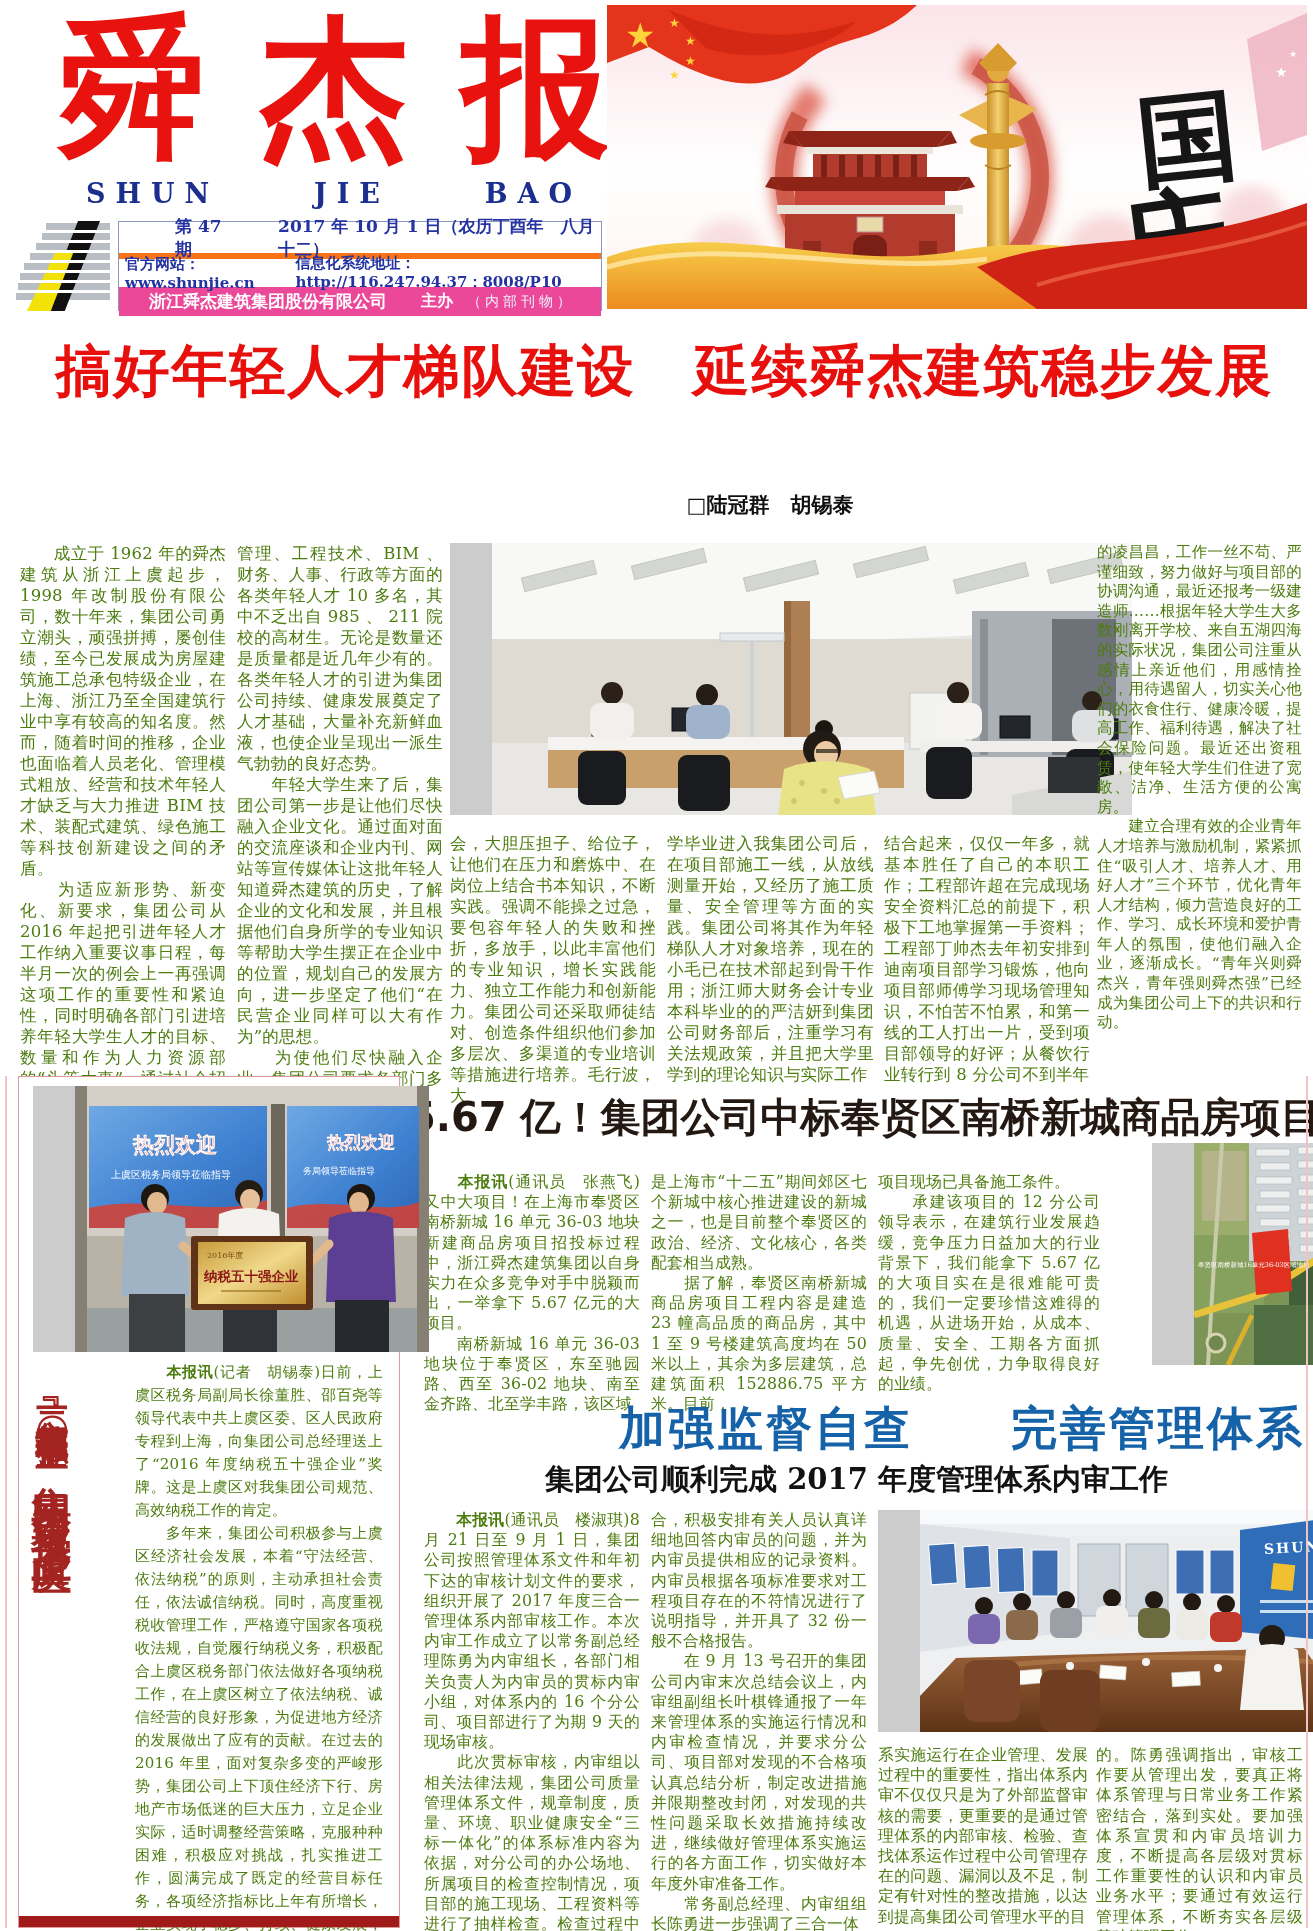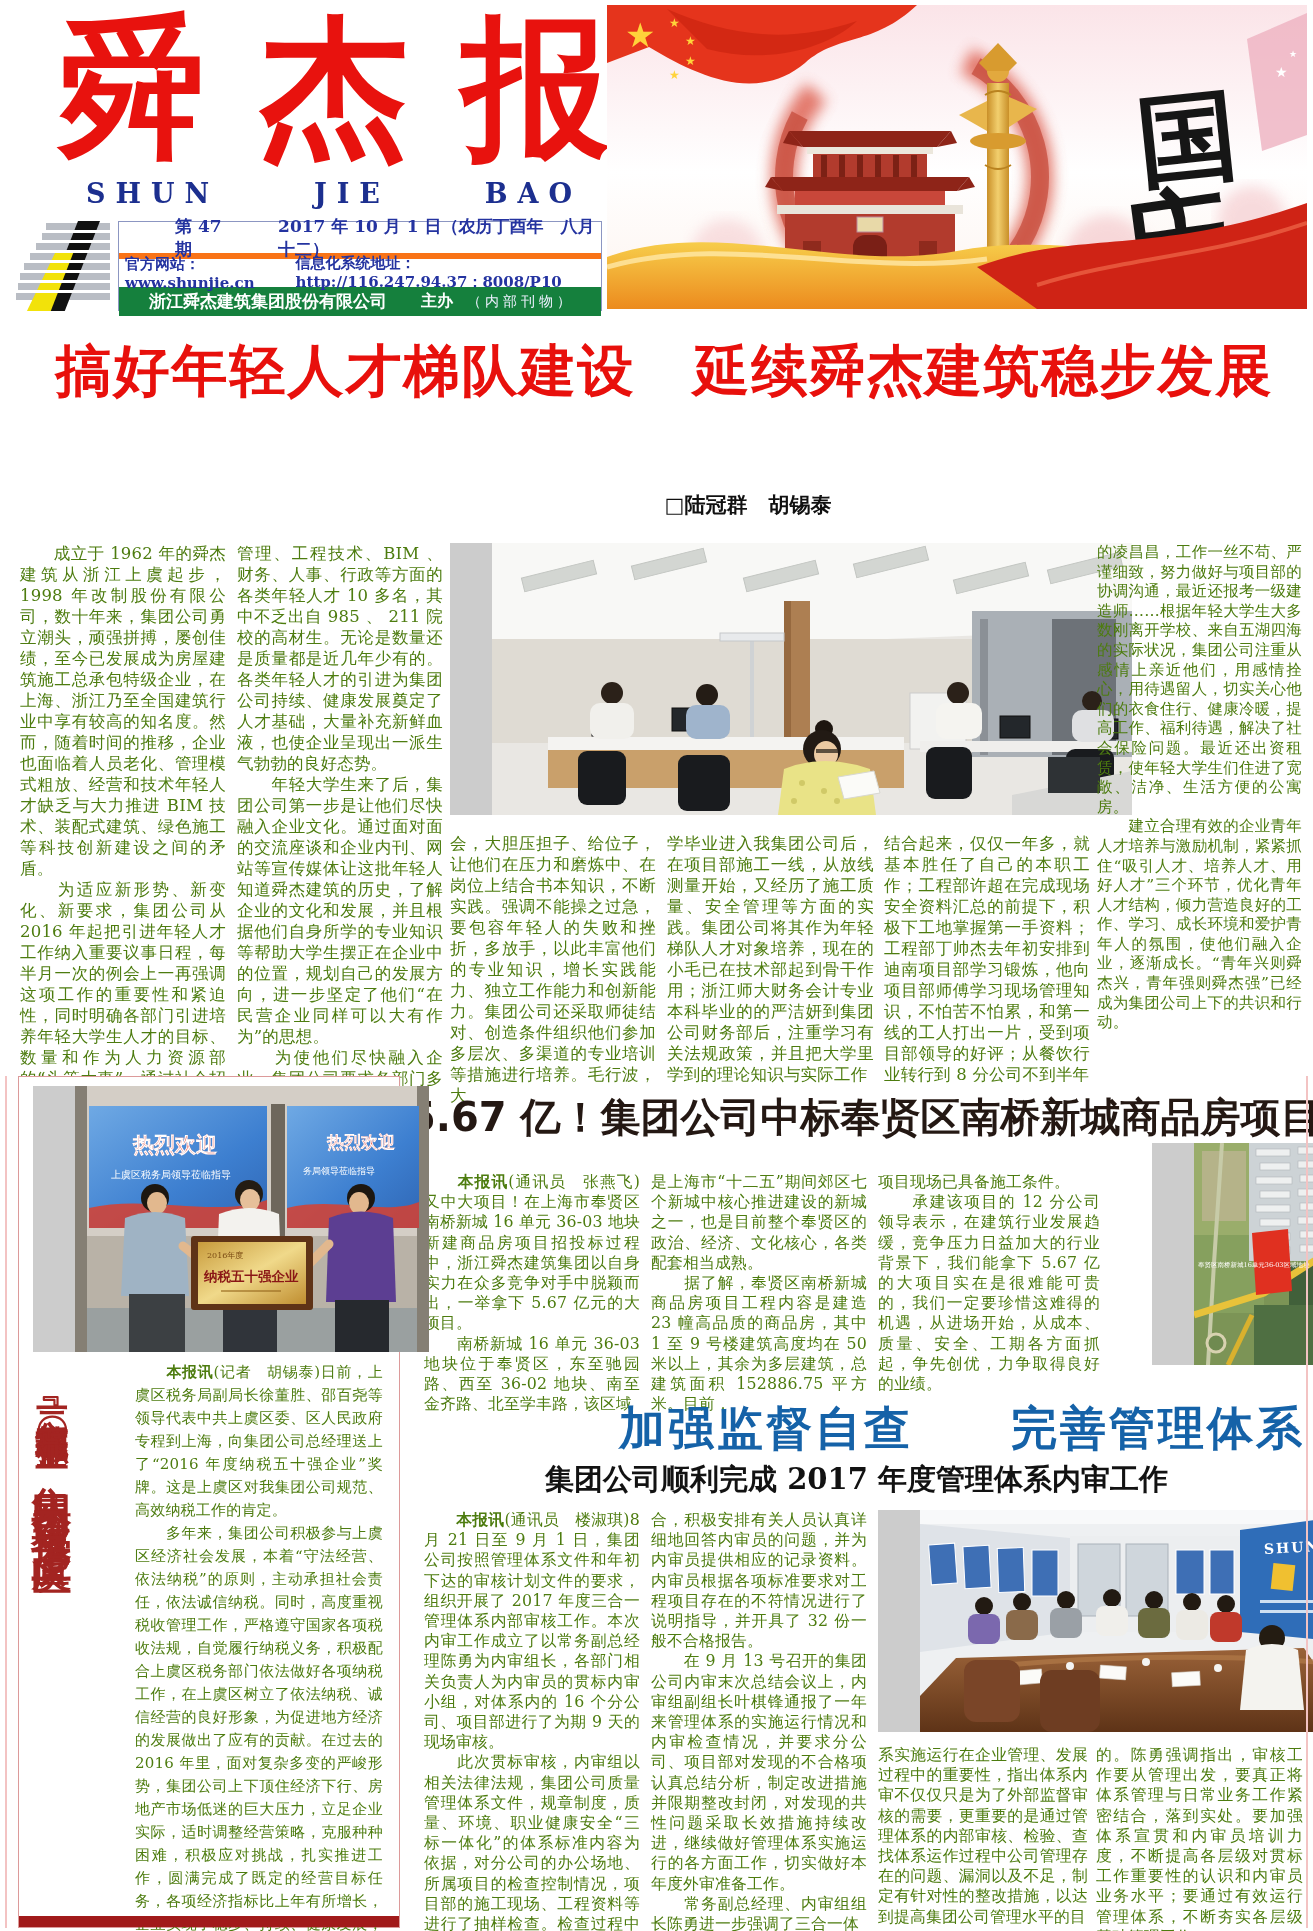--- a/index.html
+++ b/index.html
@@ -17,30 +17,30 @@
   .logo{position:absolute;left:16px;top:221px;}
   .infobox{position:absolute;left:118px;top:221px;width:484px;height:90px;
            border:1.5px solid #8c96c2;box-sizing:border-box;background:#fff;}
   .info-r1{height:31px;display:flex;align-items:center;border-bottom:6px solid #f97316;
            color:#2433a0;font-size:17px;font-weight:bold;}
   .info-r1 .issue{margin-left:56px;}
   .info-r1 .date{margin-left:42px;}
   .info-r2{height:28px;display:flex;align-items:center;justify-content:center;
            color:#2433a0;font-size:15px;font-weight:bold;}
   .info-r2 span{margin:0 6px;}
-  .info-r3{height:29px;background:#15803d;display:flex;align-items:center;color:#fff;}
+  .info-r3{height:29px;background:#ec4899;display:flex;align-items:center;color:#fff;}
   .info-r3 .pub{margin-left:30px;font-size:17px;font-weight:bold;font-family:"DejaVu Sans",sans-serif;}
   .info-r3 .host{margin-left:34px;font-size:16px;font-weight:bold;font-family:"DejaVu Sans",sans-serif;}
   .info-r3 .note{margin-left:auto;margin-right:26px;font-size:14px;letter-spacing:4px;color:#eef0ff;}
   .festival{position:absolute;left:607px;top:5px;width:700px;height:304px;}
   
   .headline-main{position:absolute;left:8px;top:334px;width:1313px;text-align:center;
                  font-family:"DejaVu Sans",sans-serif;font-weight:900;font-size:56px;
                  letter-spacing:2px;color:#e8100c;white-space:nowrap;}
-  .byline{position:absolute;left:428px;top:491px;width:640px;text-align:center;
+  .byline{position:absolute;left:450px;top:491px;width:640px;text-align:center;
           font-family:"DejaVu Sans",sans-serif;font-weight:600;font-size:21px;color:#101010;}
   
   .col{position:absolute;font-family:"DejaVu Serif",serif;font-size:16.5px;line-height:21px;
        color:#4d7c0f;text-align:justify;white-space:pre-wrap;letter-spacing:.2px;}
   .col b{font-family:"DejaVu Sans",sans-serif;font-weight:bold;}
   .col-sm{font-size:15.8px;line-height:20.2px;}
   .col-xs{font-size:15.5px;line-height:19.6px;}
   .photo{position:absolute;overflow:hidden;background:#ccc;padding-left:42px;}
   
   .headline-bid{position:absolute;left:408px;top:1090px;width:897px;text-align:center;

